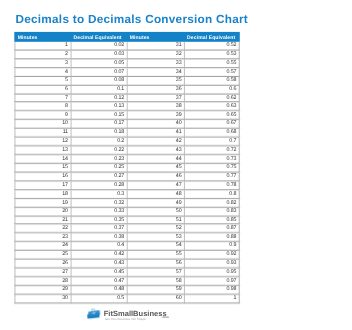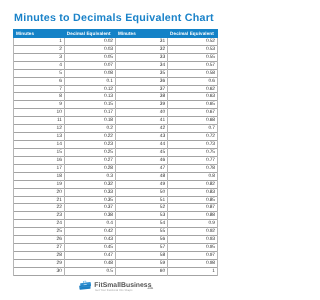--- a/index.html
+++ b/index.html
@@ -58,21 +58,21 @@
   }
   .logo-tld{
     position:absolute;left:67.9px;top:10.7px;
     font-size:2.75px;font-weight:bold;color:#6e6e6e;line-height:2.75px;letter-spacing:-0.02px;
   }
 </style>
 </head>
 <body>
 
 <div class="page">
-  <div class="title">Minutes to Decimals Equivalent Chart</div>
+  <div class="title">Decimals to Decimals Conversion Chart</div>
   <div class="tbl">
     <div class="thead">
       <div class="th" style="left:0px;width:50.75px">Minutes</div>
       <div class="th" style="left:50.75px;width:51.099999999999994px">Decimal Equivalent</div>
       <div class="th" style="left:101.85px;width:52.150000000000006px">Minutes</div>
       <div class="th" style="left:154.0px;width:50.849999999999994px">Decimal Equivalent</div>
     </div>
     <div class="row" style="top:8.05px">
       <div class="cell" style="left:0px;width:50.75px">1</div>
       <div class="cell" style="left:50.75px;width:51.099999999999994px">0.02</div>

